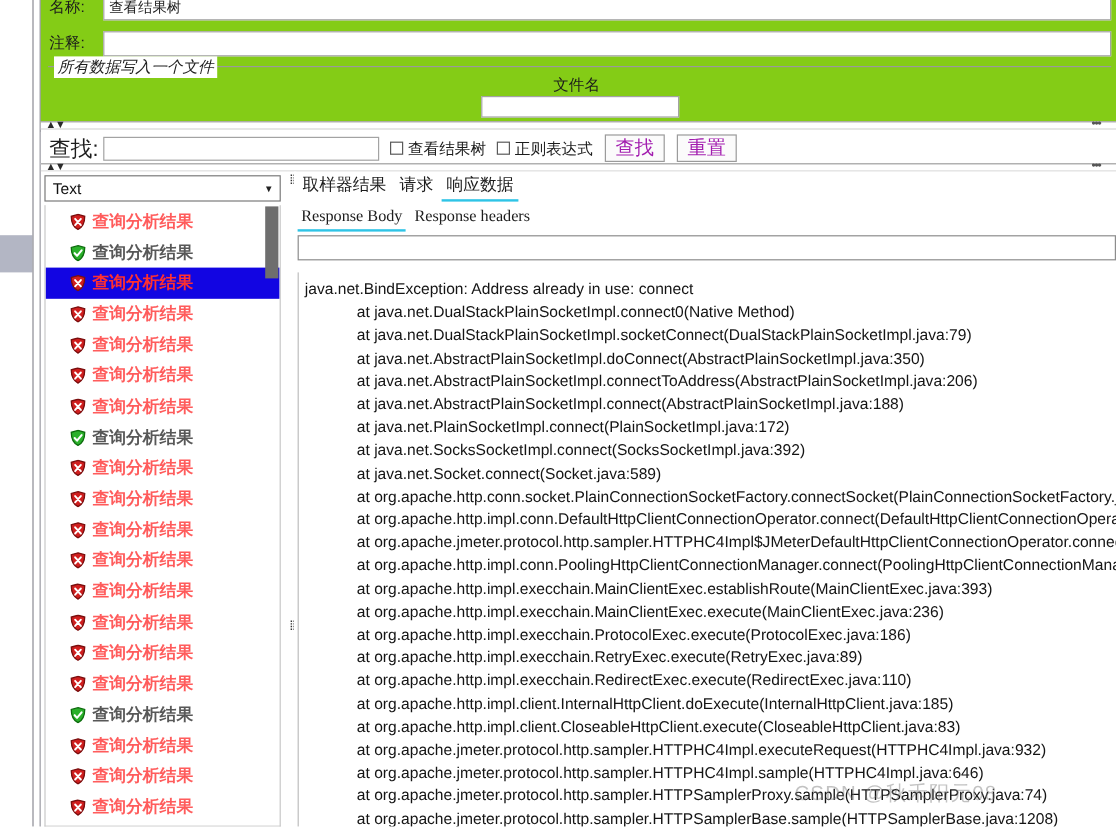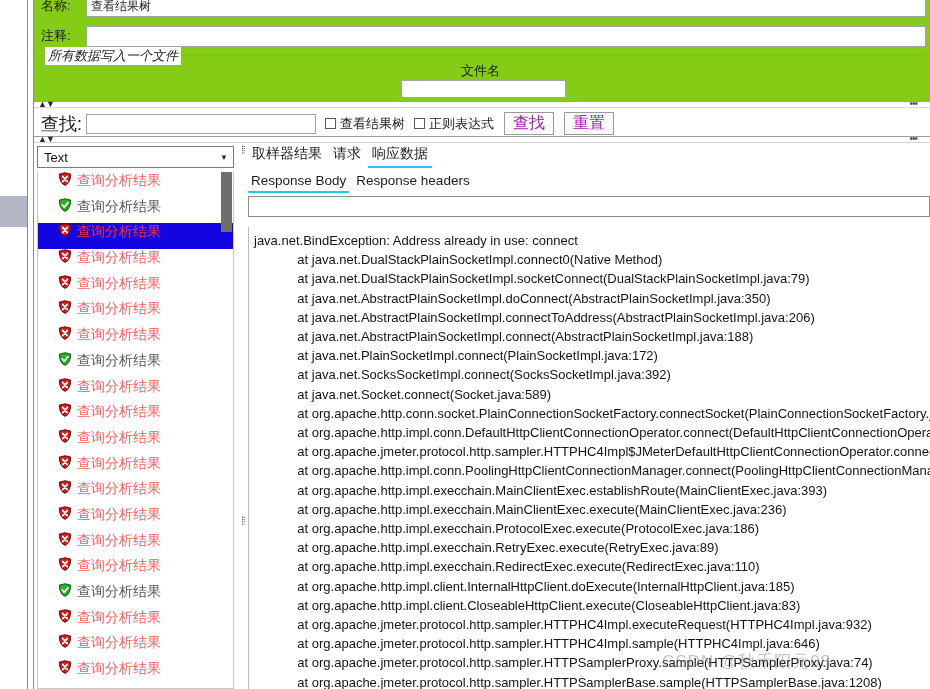--- a/index.html
+++ b/index.html
@@ -232,23 +232,24 @@
     overflow: hidden;
   }
   .tree-list {
     position: absolute;
     left: 0; top: 0; right: 0; bottom: 0;
     padding-top: 1px;
   }
   .tree-item {
     height: 25.7px;
     display: flex;
-    align-items: flex-start;
+    align-items: center;
     padding-left: 20px;
     cursor: default;
+    font-weight: bold;
   }
   .tree-item .icon {
     width: 14px; height: 14px;
     margin-right: 5px;
     flex: 0 0 14px;
     position: relative;
   }
   .tree-item .label {
     font-size: 14px;
     font-family: "DejaVu Sans", sans-serif;
@@ -316,21 +317,21 @@
   }
   .subtabs {
     display: flex;
     align-items: flex-end;
     height: 24px;
     padding-left: 3px;
     margin-top: 2px;
   }
   .subtab {
     font-size: 13.5px;
-    font-family: Liberation Sans, sans-serif;
+    font-family: Liberation Serif, serif;
     color: #1c1c1c;
     padding: 2px 3px 3px 3px;
     margin-right: 4px;
     border-bottom: 2px solid transparent;
     cursor: default;
     white-space: nowrap;
   }
   .subtab.active { border-bottom: 2px solid #2ec4e6; }
 
   .resp-find {

